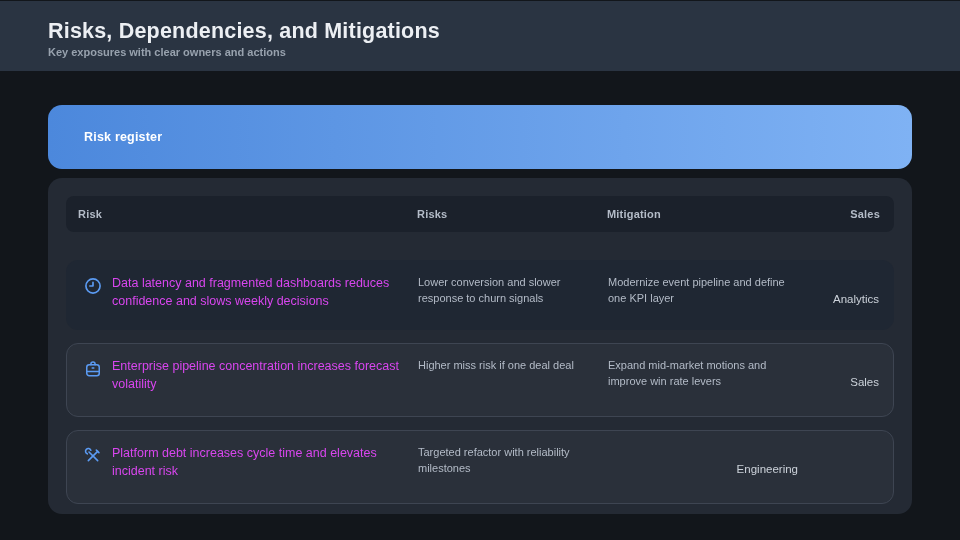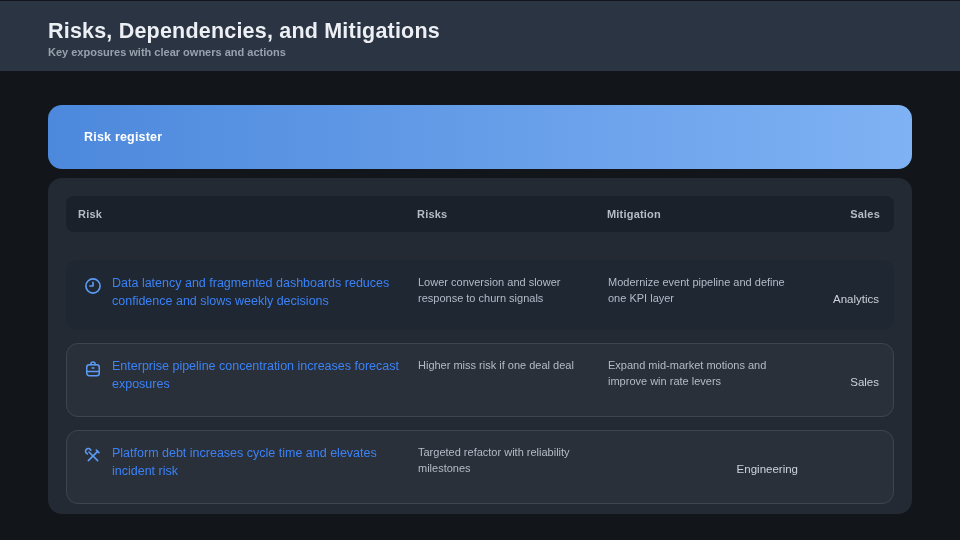--- a/index.html
+++ b/index.html
@@ -110,21 +110,21 @@
 
   .cell-icon {
     width: 20px; height: 20px;
     margin-top: 2px;
   }
   .cell-icon svg { width: 20px; height: 20px; display: block; }
 
   .cell-risk {
     font-size: 12.5px;
     line-height: 18px;
-    color: #3b82f6;
+    color: #d946ef;
   }
   .cell-impact, .cell-mitigation {
     font-size: 11px;
     line-height: 16px;
     color: #b3bbc7;
     margin-top: 0;
   }
   .cell-owner {
     font-size: 11.5px;
     color: #ccd2da;
@@ -171,21 +171,21 @@
 
     <div class="trow bordered">
       <span class="cell-icon">
         <svg viewBox="0 0 24 24" fill="none" stroke="#5b9bf3" stroke-width="1.8" stroke-linecap="round" stroke-linejoin="round">
           <rect x="4.5" y="7" width="15" height="13" rx="3"></rect>
           <path d="M9.5 7 V6 a2.5 2.5 0 0 1 5 0 V7"></path>
           <path d="M11 10.8 h2"></path>
           <path d="M4.5 15 h15"></path>
         </svg>
       </span>
-      <span class="cell-risk">Enterprise pipeline concentration increases forecast exposures</span>
+      <span class="cell-risk">Enterprise pipeline concentration increases forecast volatility</span>
       <span class="cell-impact">Higher miss risk if one deal deal</span>
       <span class="cell-mitigation">Expand mid-market motions and improve win rate levers</span>
       <span class="cell-owner">Sales</span>
     </div>
 
     <div class="trow bordered">
       <span class="cell-icon">
         <svg viewBox="0 0 24 24" fill="none" stroke="#5b9bf3" stroke-width="1.9" stroke-linecap="round" stroke-linejoin="round">
           <path d="M7.2 7.2 L17.6 17.6"></path>
           <path d="M17.6 6.4 L6.4 17.6"></path>

